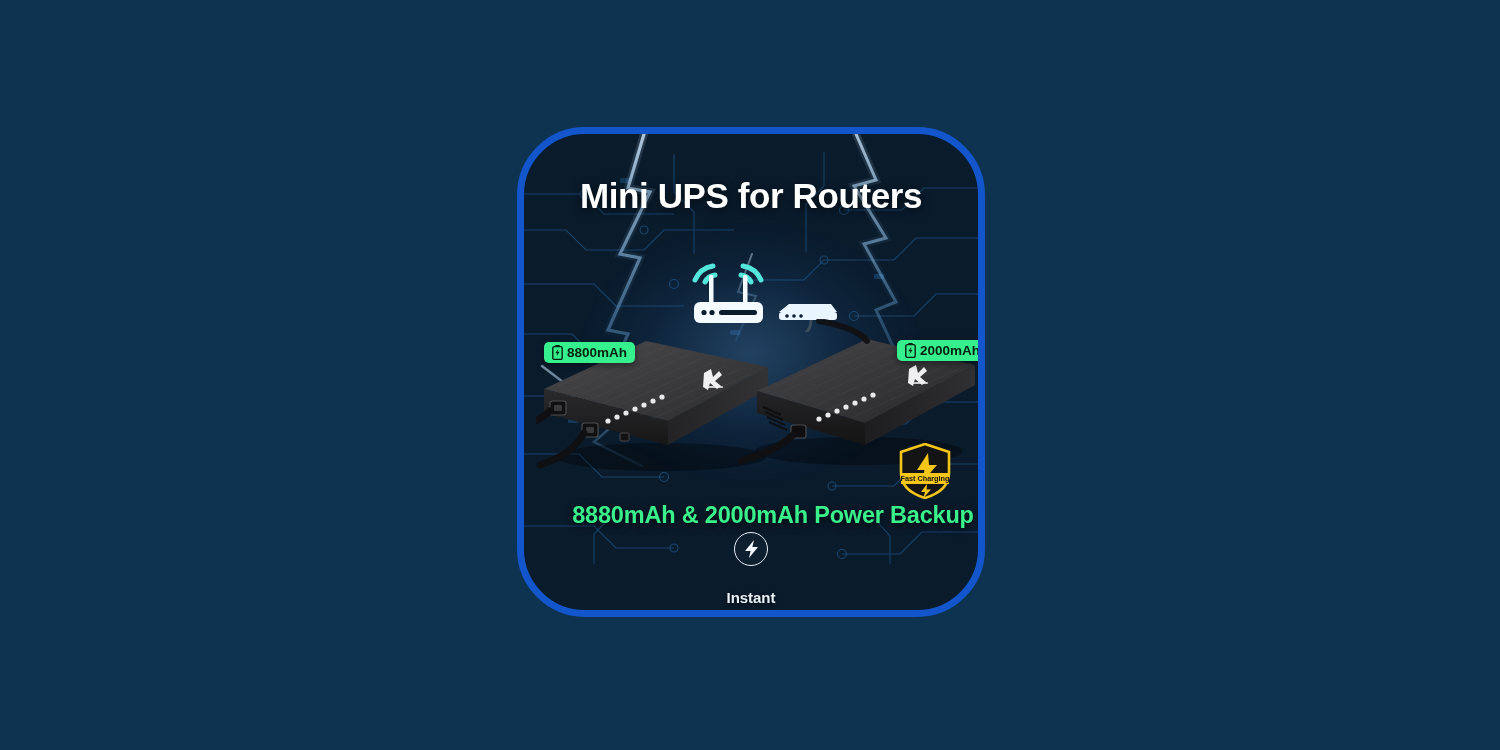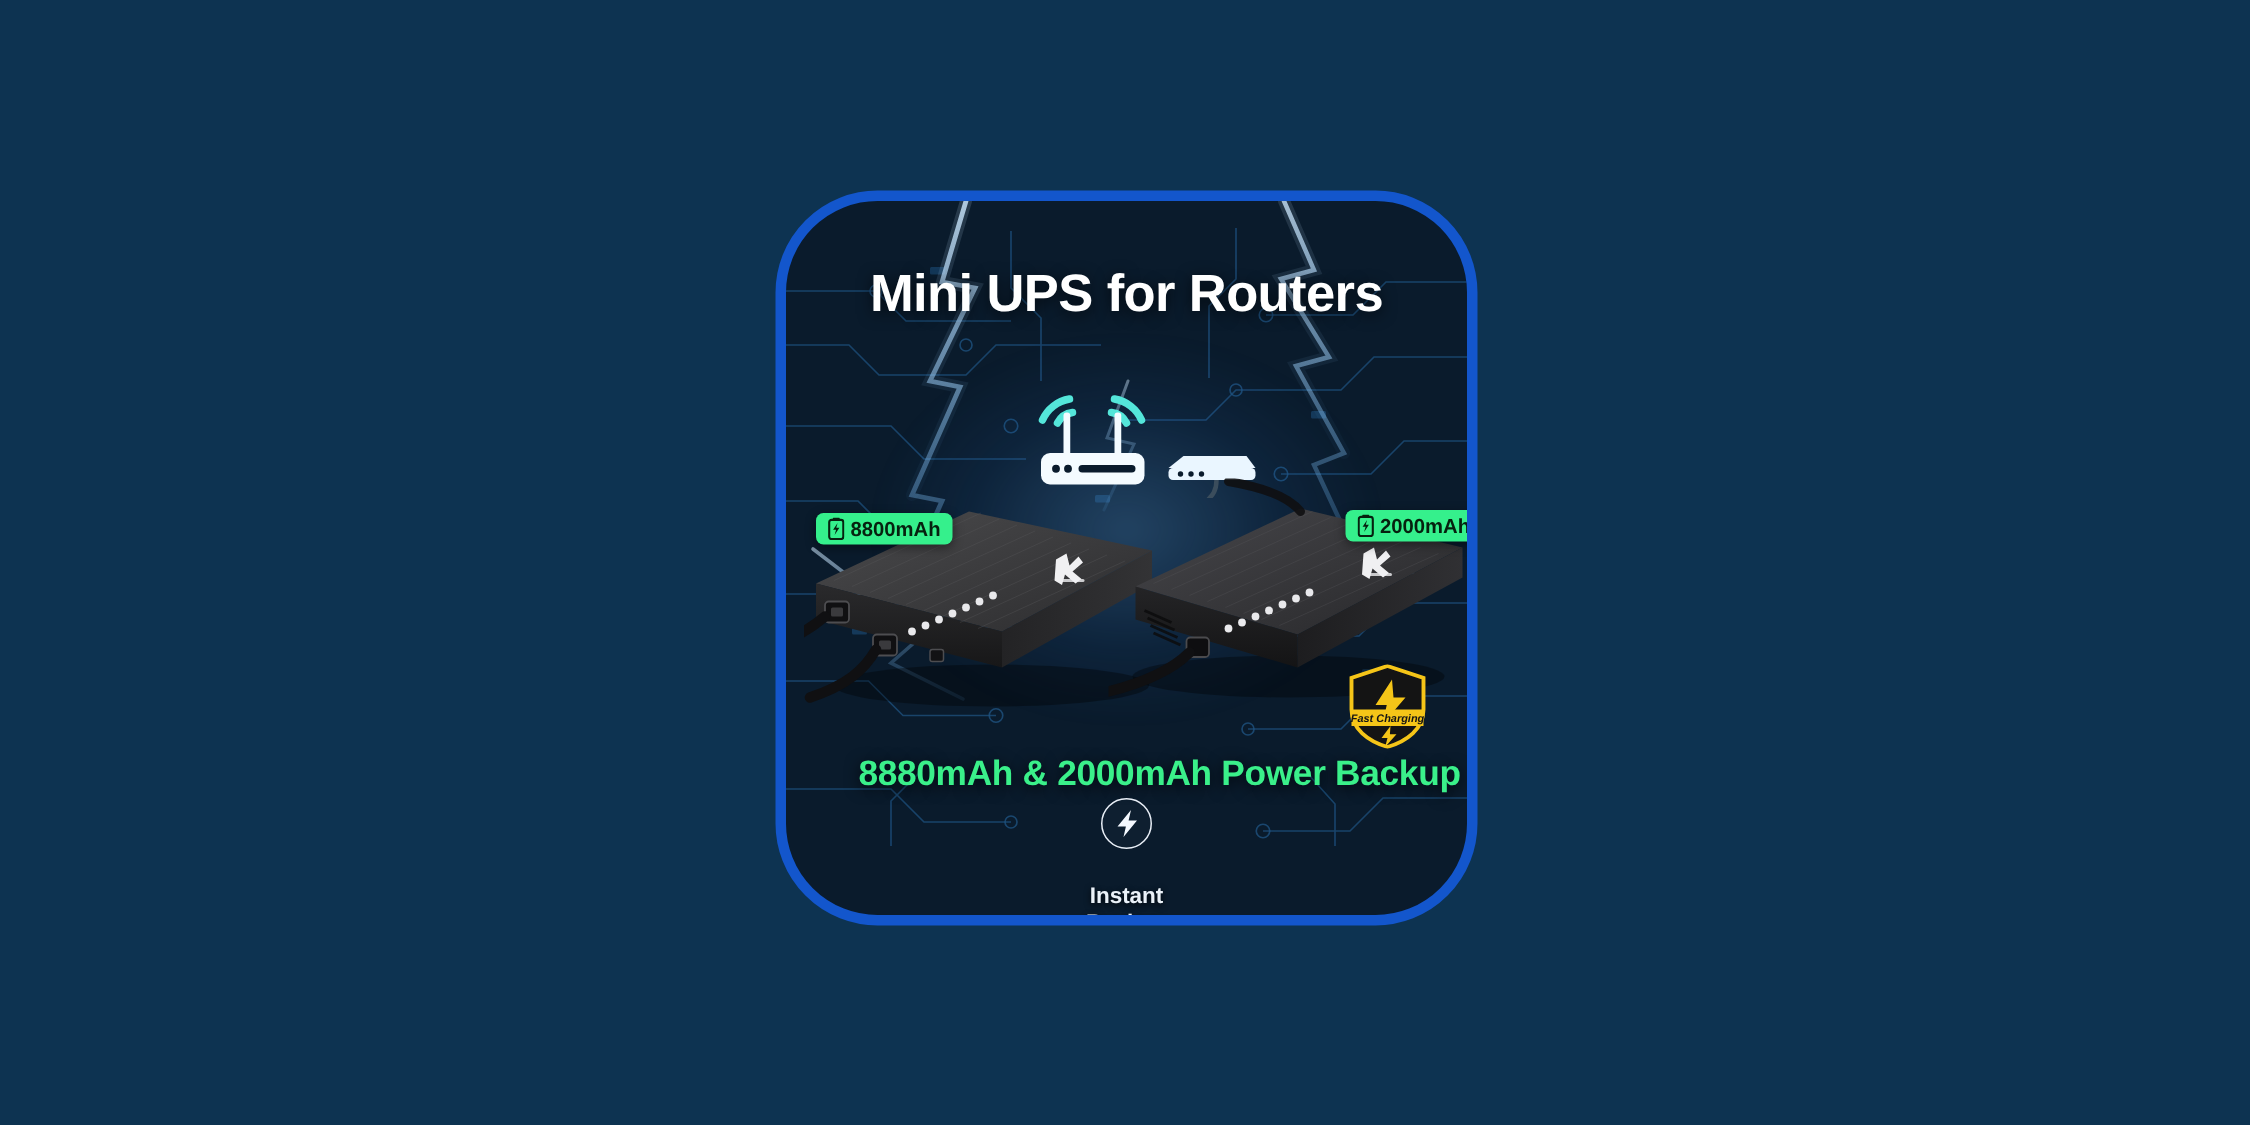--- a/index.html
+++ b/index.html
@@ -101,21 +101,21 @@
     font-weight: bold;
     box-shadow: 0 2px 7px rgba(0,0,0,.45);
     white-space: nowrap;
   }
   #badge-left  { left: 20px;  top: 208px; }
   #badge-right { left: 373px; top: 206px; justify-content: center; }
 
   
   #fast-shield {
     position: absolute; left: 374px; top: 309px;
-    width: 54px; height: 56px; font-style: italic;
+    width: 54px; height: 56px;
   }
 
   
   #features {
     position: absolute; left: 0; right: 0; top: 398px;
     display: flex; justify-content: center; align-items: flex-start;
     gap: 24px;
   }
   .feature { width: 96px; text-align: center; }
   .feature .circle {

